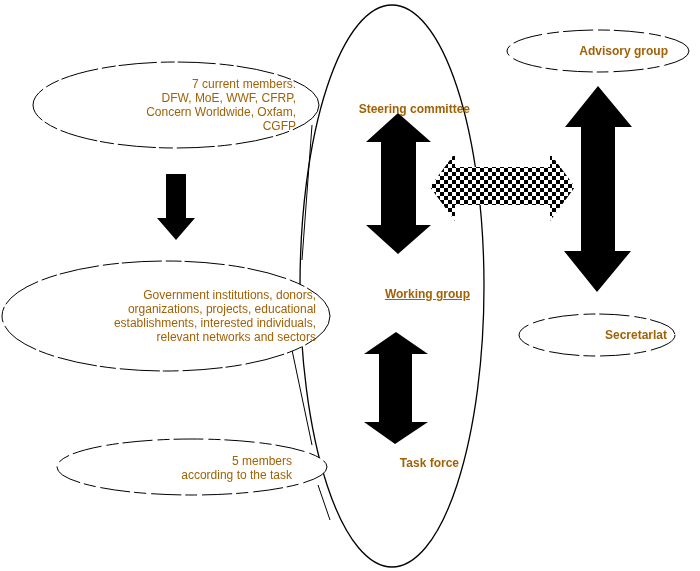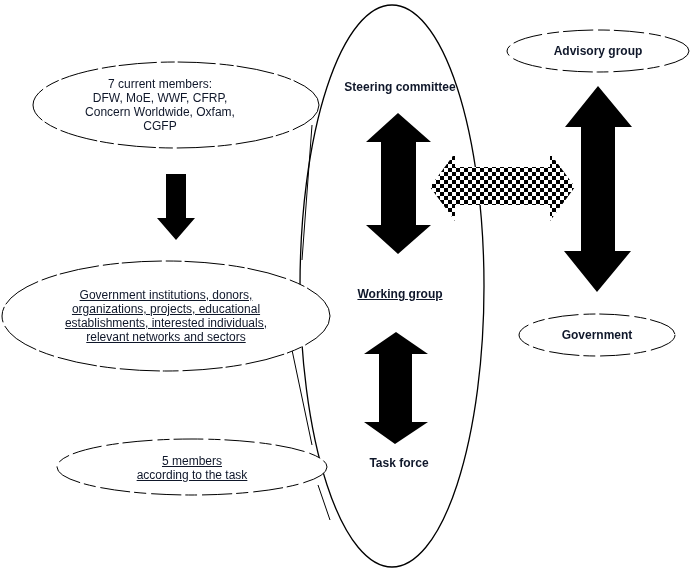--- a/index.html
+++ b/index.html
@@ -1,18 +1,18 @@
 <!DOCTYPE html>
 <html><head>
   <meta charset="utf-8">
   <style>
     html, body { margin: 0; padding: 0; background: #ffffff; }
     body { width: 700px; height: 571px; position: relative; overflow: hidden; font-family: "Liberation Sans", sans-serif; }
     svg.diagram { position: absolute; left: 0; top: 0; }
-    .label { position: absolute; text-align: center; color: #0f172a; font-size: 12px; line-height: 14px; white-space: pre-line; }
+    .label { position: absolute; text-align: right; color: #a16207; font-size: 12px; line-height: 14px; white-space: pre-line; }
     .bold { font-weight: bold; }
   </style>
 </head>
 <body>
 
 <svg class="diagram" width="700" height="571" viewBox="0 0 700 571">
   <defs>
     <pattern id="checker" width="8" height="8" patternUnits="userSpaceOnUse">
       <rect width="8" height="8" fill="#ffffff"></rect>
       <rect width="4" height="4" fill="#000000"></rect>
@@ -37,29 +37,29 @@
 
   <polygon fill="#000" points="398,113 431,142 416,142 416,225 431,225 398,254 366,225 381,225 381,142 366,142"></polygon>
 
   <polygon fill="#000" points="396,332 428,354 412,354 412,422 428,422 395,444 364,422 379,422 379,354 364,354"></polygon>
 
   <polygon fill="url(#checker)" points="430,187 455,153 455,167 550,167 550,153 575,187 550,221 550,205 455,205 455,221"></polygon>
 
   <polygon fill="#000" points="598,86 632,127 615,127 615,251 631,251 597,292 564,251 581,251 581,127 565,127"></polygon>
 </svg>
 
-<div class="label" style="left:40px; top:77px; width:240px;">7 current members:
+<div class="label" style="left:56px; top:77px; width:240px;">7 current members:
 DFW, MoE, WWF, CFRP,
 Concern Worldwide, Oxfam,
 CGFP</div>
-<div class="label" style="left:16px; top:288px; width:300px;text-decoration:underline;">Government institutions, donors,
+<div class="label" style="left:16px; top:288px; width:300px;">Government institutions, donors,
 organizations, projects, educational
 establishments, interested individuals,
 relevant networks and sectors</div>
-<div class="label" style="left:92px; top:454px; width:200px;text-decoration:underline;">5 members
+<div class="label" style="left:92px; top:454px; width:200px;">5 members
 according to the task</div>
 
-<div class="label bold" style="left:330px; top:80px; width:140px;">Steering committee</div>
+<div class="label bold" style="left:330px; top:102px; width:140px;">Steering committee</div>
 <div class="label bold" style="left:330px; top:287px; width:140px;text-decoration:underline;">Working group</div>
 <div class="label bold" style="left:339px; top:456px; width:120px;">Task force</div>
 
 <div class="label bold" style="left:528px; top:44px; width:140px;">Advisory group</div>
-<div class="label bold" style="left:527px; top:328px; width:140px;">Government</div>
+<div class="label bold" style="left:527px; top:328px; width:140px;">Secretarlat</div>
 
 </body></html>

